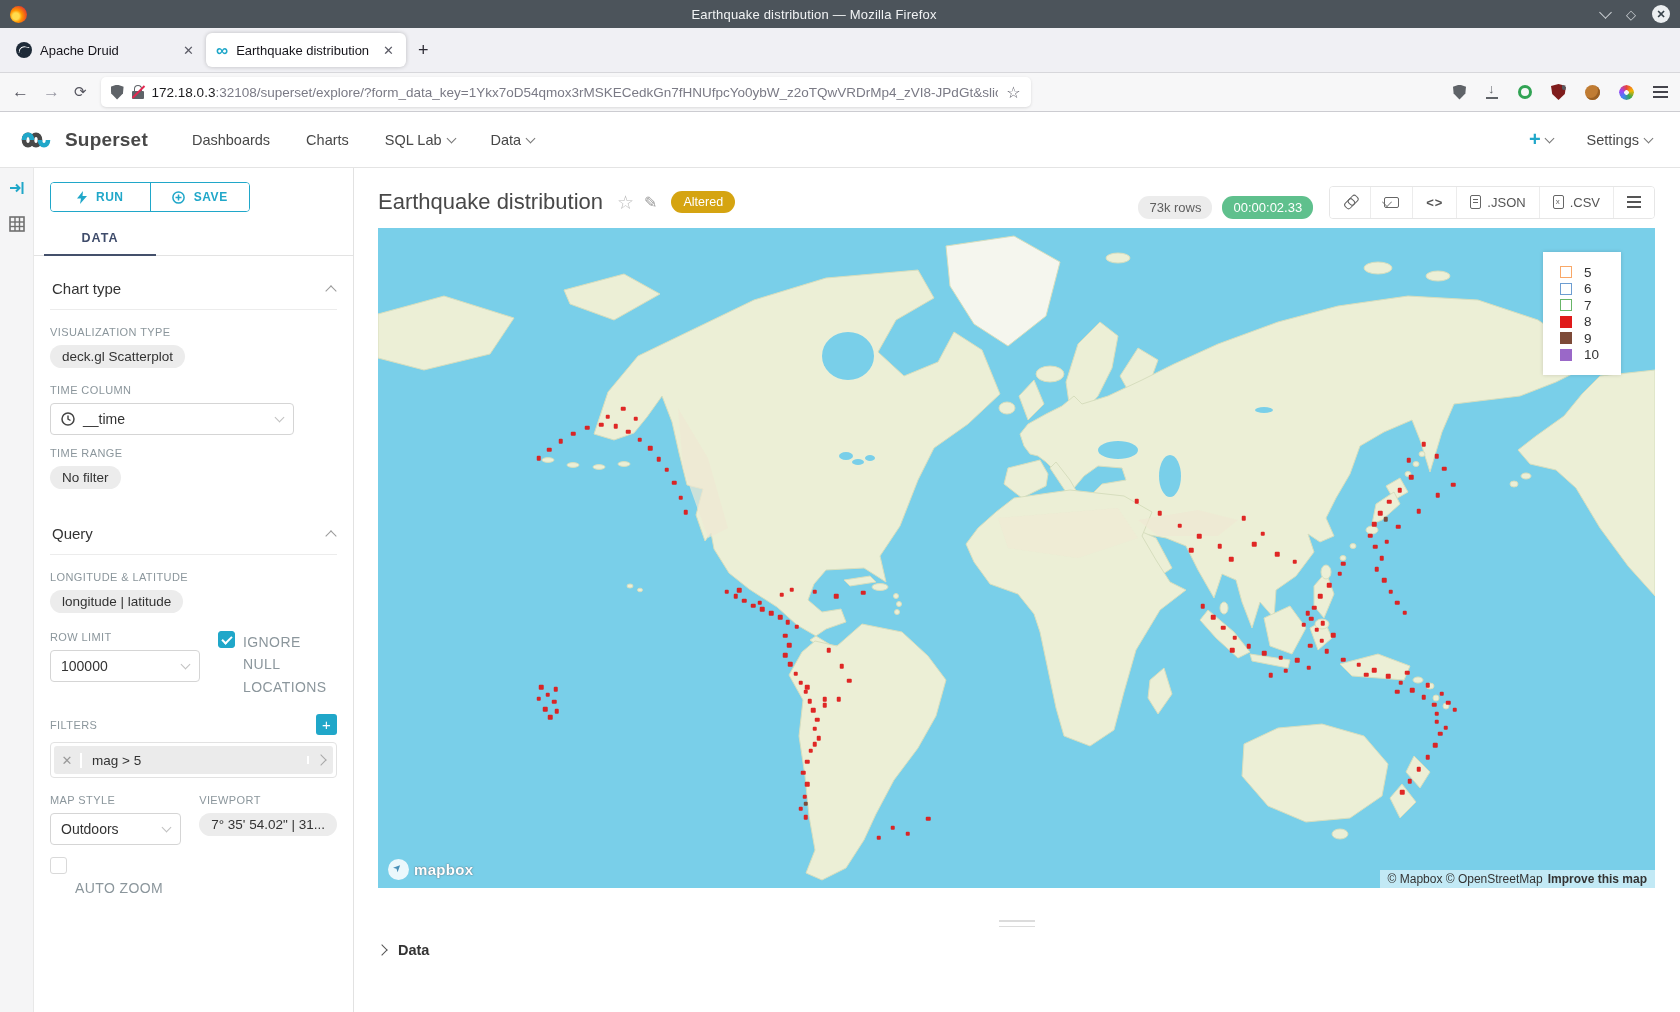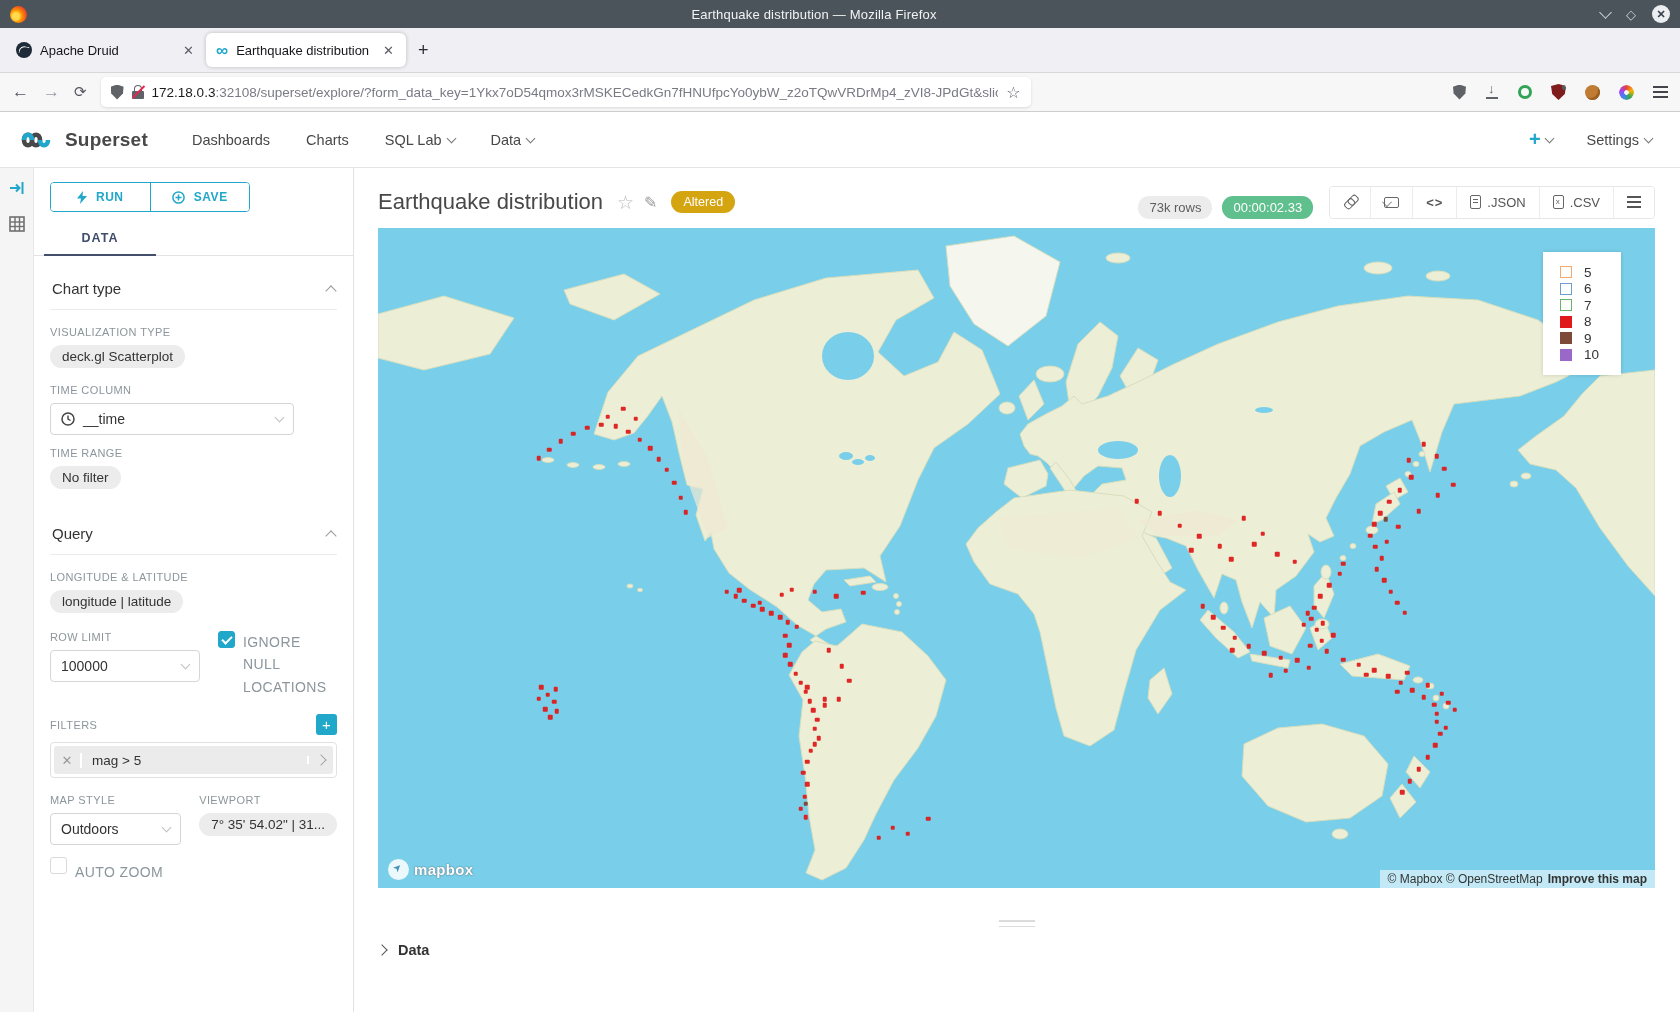--- a/index.html
+++ b/index.html
@@ -347,21 +347,21 @@
 
       <div class="two-col">
         <div class="col-l">
           <div class="ctl-label">MAP STYLE</div>
           <div class="select">
             <span>Outdoors</span>
             <span class="sel-caret"></span>
           </div>
           <div class="cbrow" style="margin-top:12px;">
             <span class="cb"></span>
-            <span class="cb-label" style="margin-top:4px;">AUTO ZOOM</span>
+            <span class="cb-label" style="margin-top:20px;">AUTO ZOOM</span>
           </div>
         </div>
         <div class="col-r">
           <div class="ctl-label">VIEWPORT</div>
           <span class="pill viewport-pill">7° 35' 54.02" | 31...</span>
         </div>
       </div>
 
       <div class="sec-h" style="margin-top:14px; border-bottom:none;">
         

